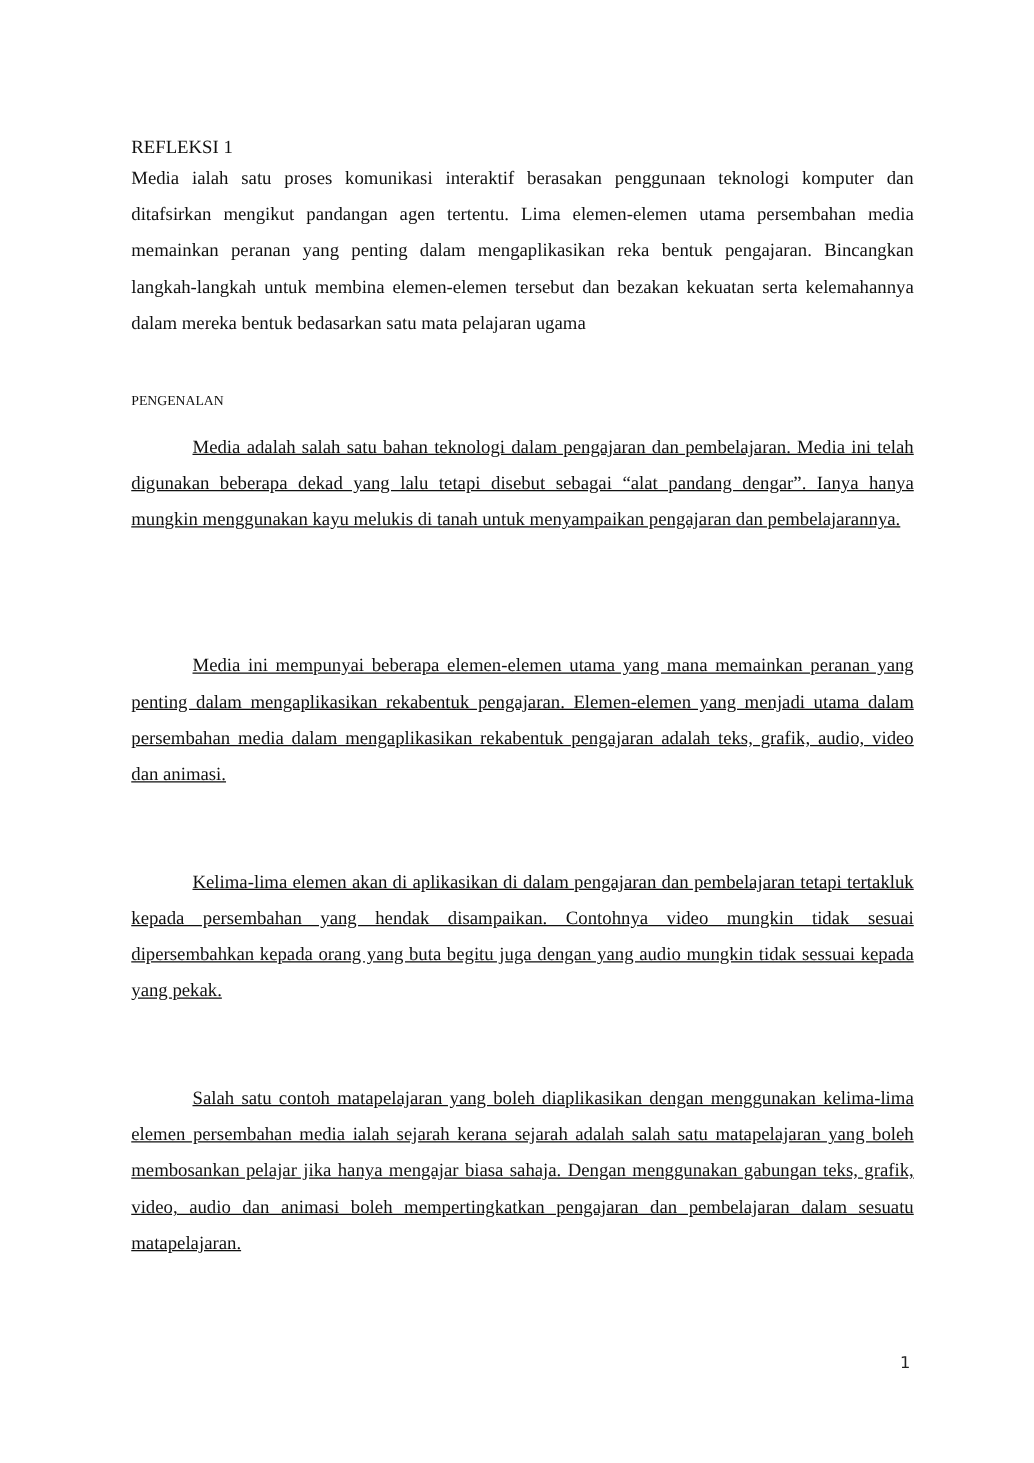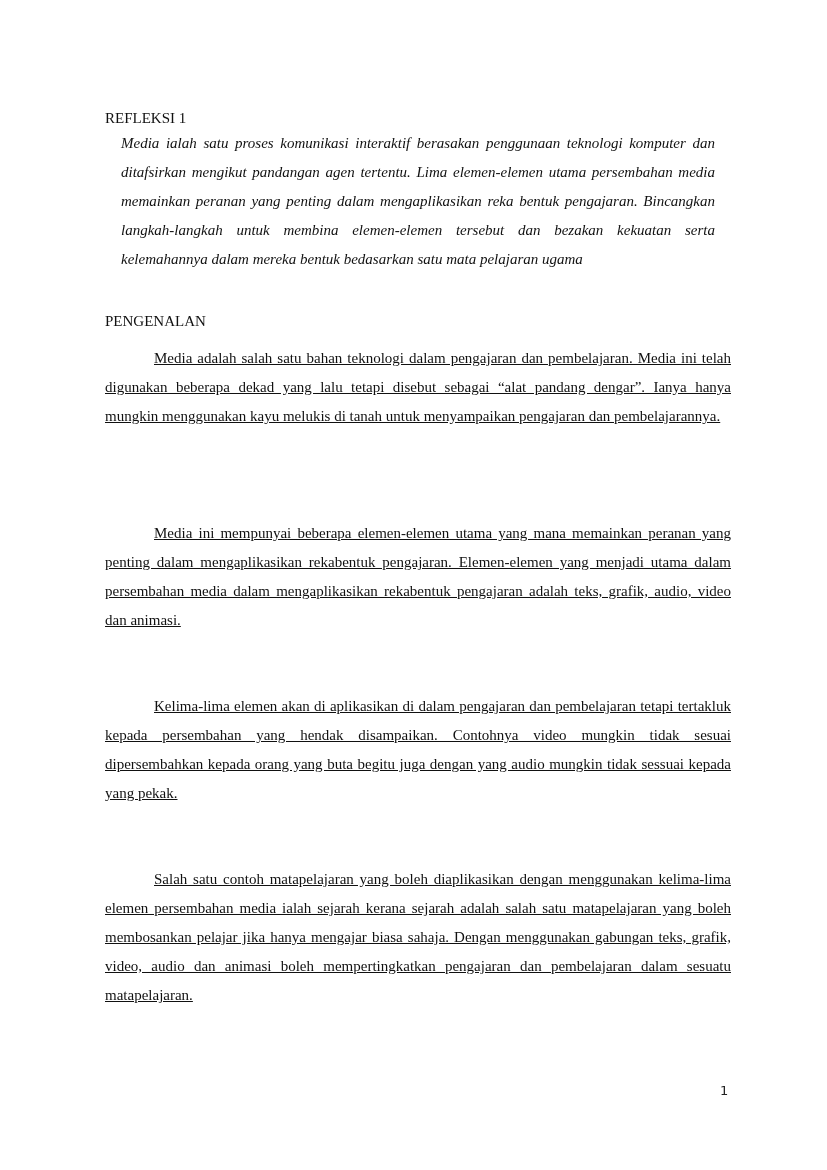--- a/index.html
+++ b/index.html
@@ -30,30 +30,29 @@
       width: 626px;
     }
     .title {
       margin: 0;
       font-weight: normal;
       font-size: 15px;
       line-height: 20px;
       height: 20px;
     }
     .question {
-      margin: 16px;
+      margin: 0;
       line-height: 29px;
       text-align: justify;
       text-align-last: left;
-      font-style: italic;
     }
     .section-heading {
       margin: 0;
       font-weight: normal;
-      font-size: 15px;
+      font-size: 11px;
       position: absolute;
       left: 0;
       line-height: 20px;
     }
     .para {
       margin: 0;
       position: absolute;
       left: 0;
       width: 626px;
       line-height: 29px;

